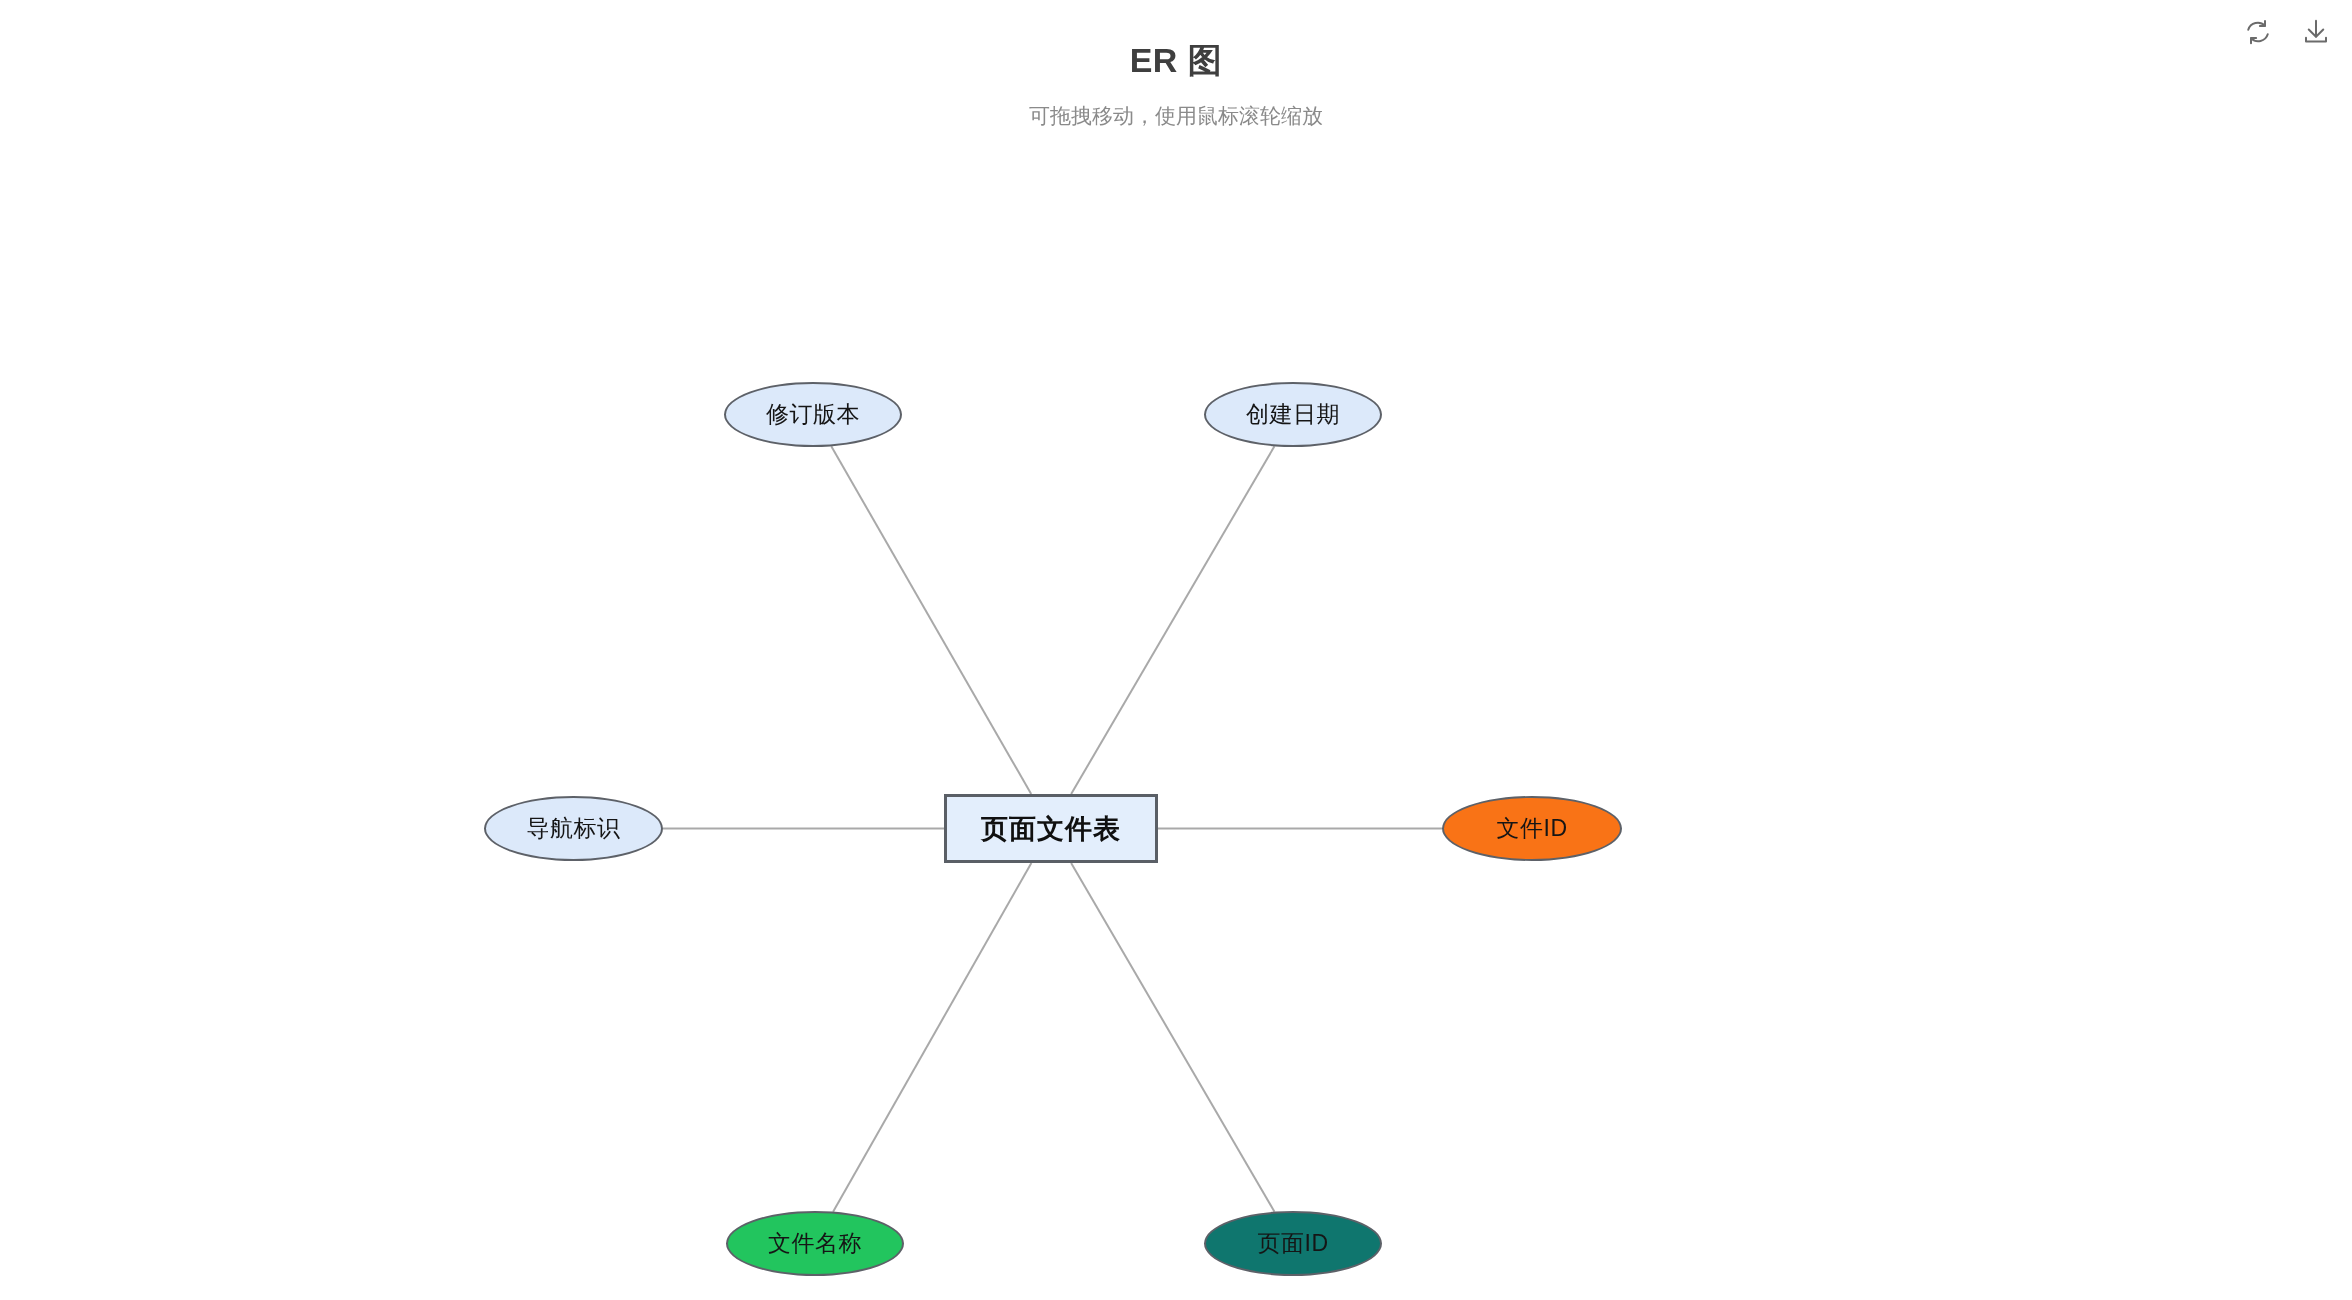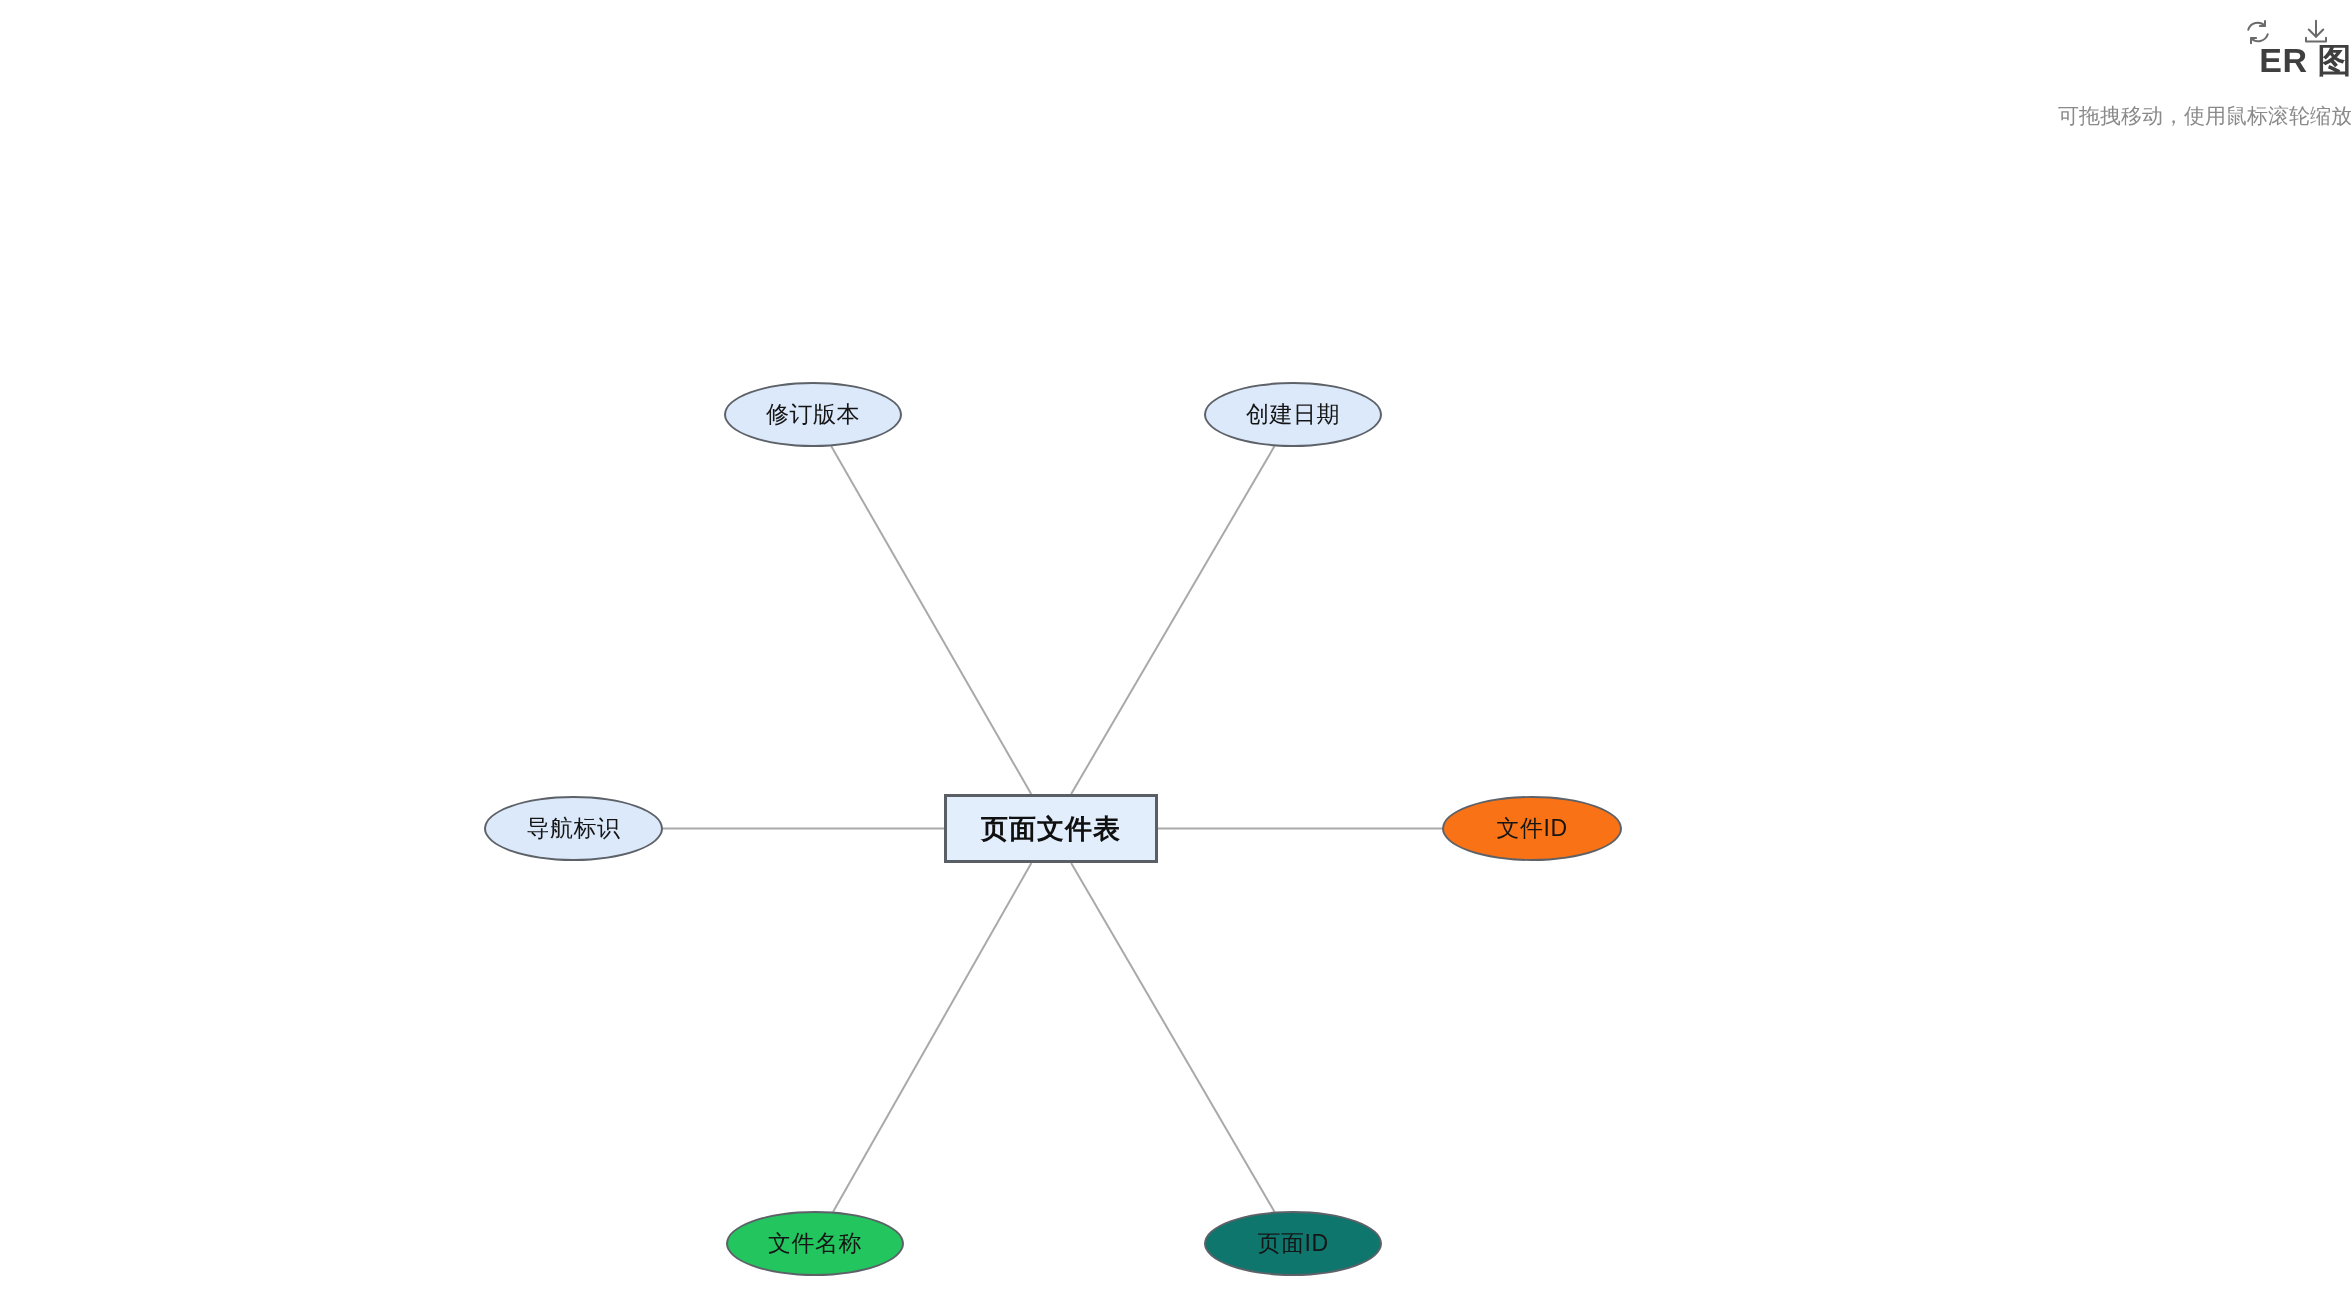--- a/index.html
+++ b/index.html
@@ -17,21 +17,21 @@
     -webkit-font-smoothing: antialiased;
   }
 
   
   #page-header {
     position: absolute;
     top: 0;
     left: 0;
     width: 2352px;
     height: 170px;
-    text-align: right;
+    text-align: center;
     pointer-events: none;
   }
   #page-title {
     position: absolute;
     top: 38px;
     left: 0;
     width: 2352px;
     font-size: 34px;
     font-weight: bold;
     color: #3f3f3f;

